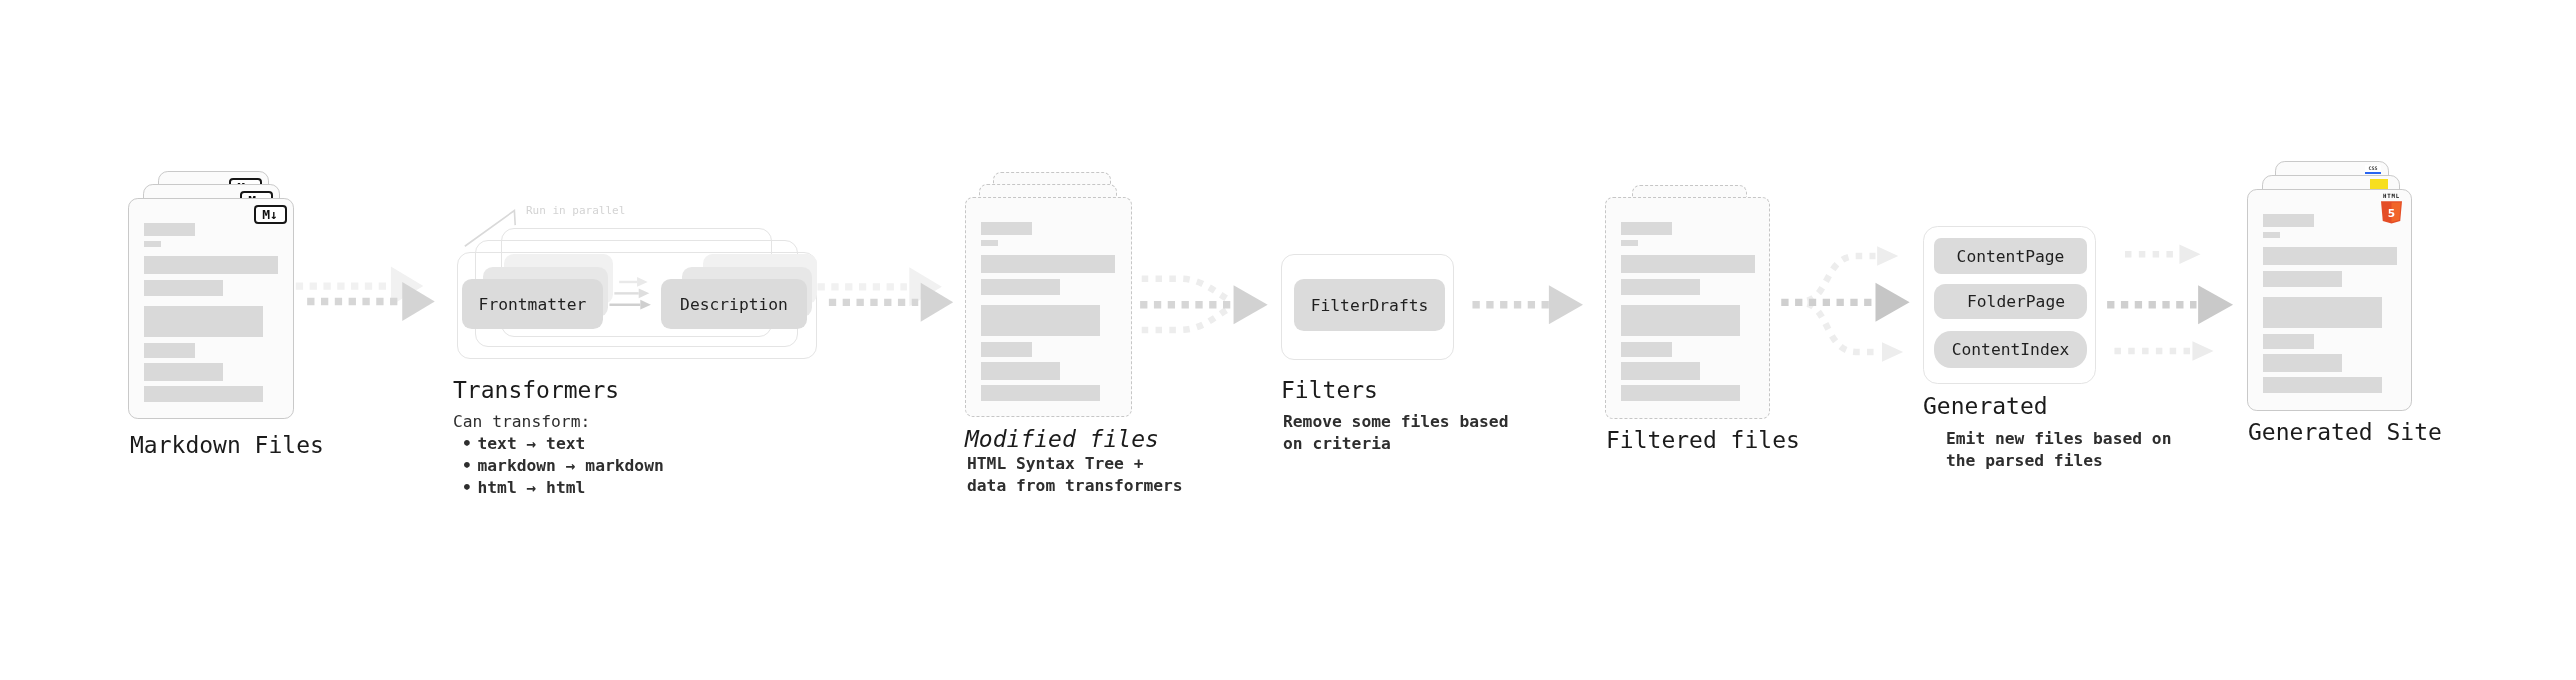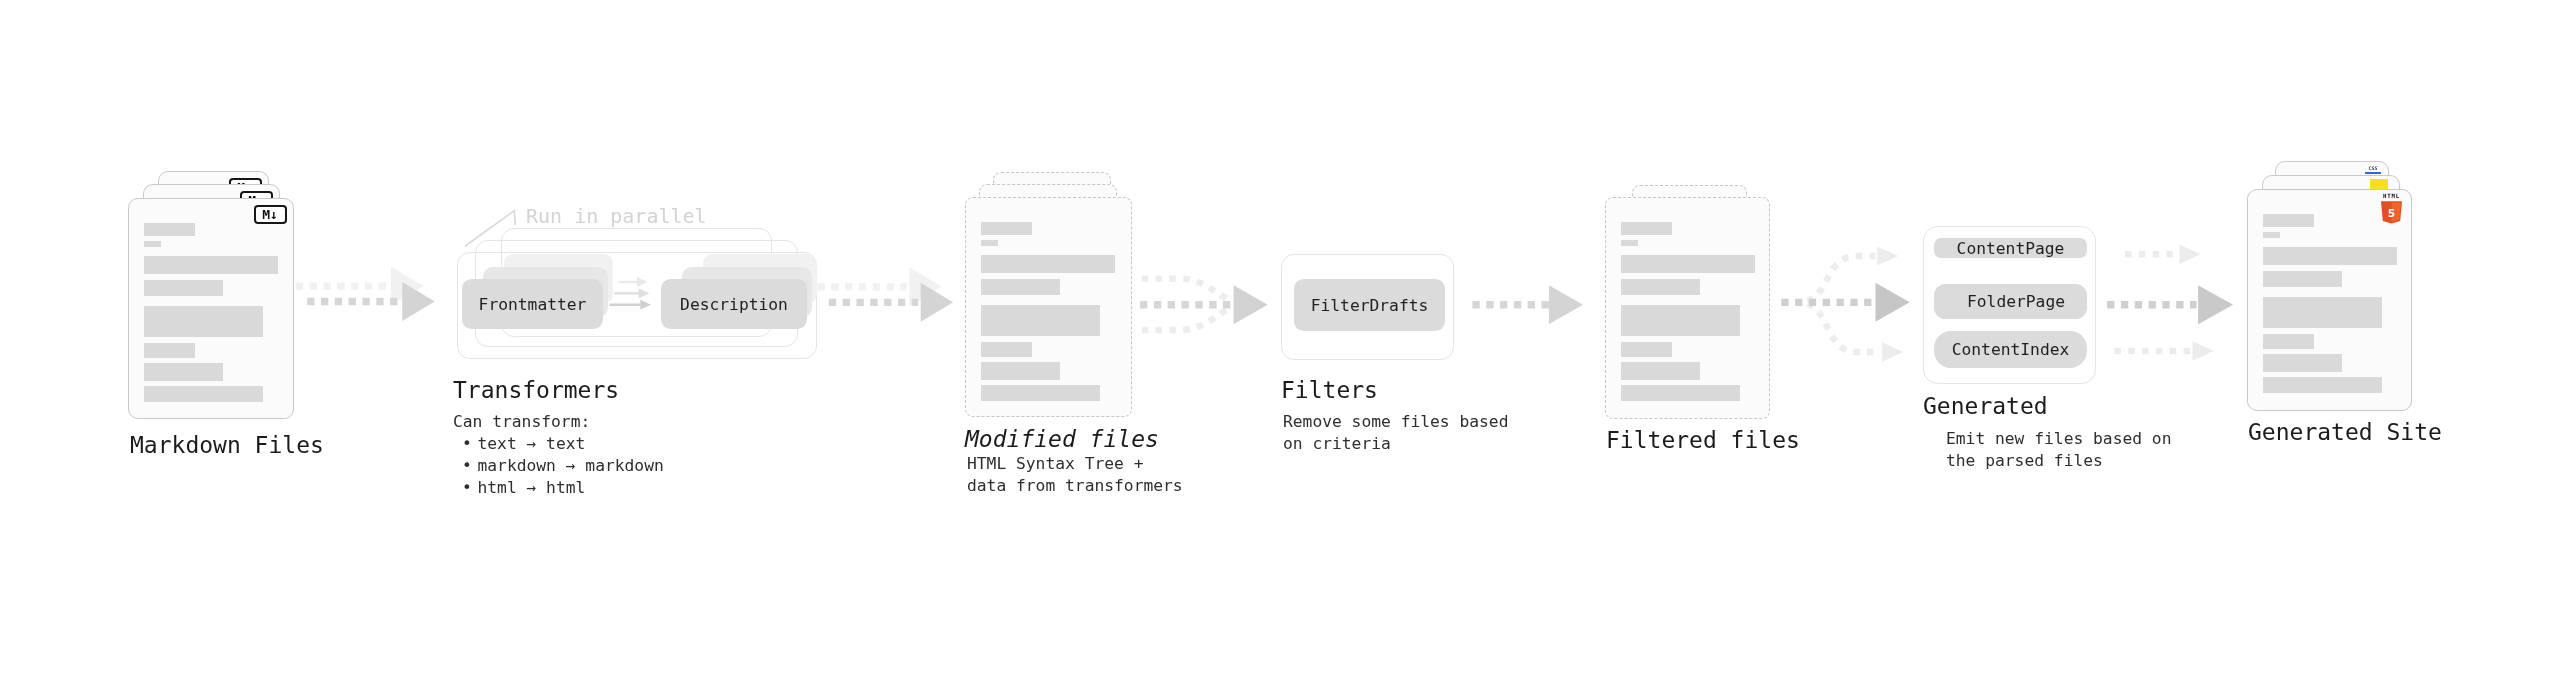--- a/index.html
+++ b/index.html
@@ -44,22 +44,22 @@
   
   .outline{position:absolute;box-sizing:border-box;border:1.6px solid var(--outline);border-radius:13px;background:transparent;}
   .outline.filled{background:#ffffff;}
   
   .graybox{position:absolute;box-sizing:border-box;background:var(--graybox);border-radius:9.8px;color:#1f1f1f;
     font-size:16.3px;display:flex;align-items:center;justify-content:center;white-space:nowrap;}
   .ghost{position:absolute;border-radius:9.8px;}
   
   .h1{position:absolute;font-size:23px;color:var(--ink);white-space:nowrap;}
   .sub{position:absolute;font-size:16.3px;line-height:22px;color:var(--subink);white-space:nowrap;}
-  .note{position:absolute;font-size:20px;color:var(--noteink);white-space:nowrap;}
-  .bullet-line{display:block;}
+  .note{position:absolute;font-size:11px;color:var(--noteink);white-space:nowrap;}
+  .bullet-line{display:block;font-weight:bold;}
   .bullet-line .bsep{display:inline-block;width:5.7px;}
   .overlay{position:absolute;left:0;top:0;z-index:10;pointer-events:none;}
   .z1{z-index:1}.z2{z-index:2}.z3{z-index:3}.z4{z-index:4}
 </style>
 </head>
 <body>
 
 <div class="canvas">
 
   <div class="doc z1" style="left:158px;top:171px;width:111px;height:221px;">
@@ -136,21 +136,21 @@
     <i class="b3"></i>
     <i class="b4"></i>
     <i class="b5"></i>
     <i class="b6"></i>
     <i class="b7"></i>
     <i class="b8"></i>
   </div>
   <div class="h1" style="left:1606px;top:427px;">Filtered files</div>
 
   <div class="outline filled z1" style="left:1923px;top:226px;width:173px;height:158px;border-radius:14.6px;"></div>
-  <div class="graybox z2" style="left:1934px;top:238px;width:153px;height:20px;border-radius:7px;">ContentPage</div>
+  <div class="graybox z2" style="left:1934px;top:238px;width:153px;height:36px;border-radius:7px;">ContentPage</div>
   <div class="graybox z2" style="left:1934px;top:284px;width:153px;height:35px;border-radius:11.4px;padding-left:11px;">FolderPage</div>
   <div class="graybox z2" style="left:1934px;top:331px;width:153px;height:37px;border-radius:17px;">ContentIndex</div>
   <div class="h1" style="left:1923px;top:393px;">Generated</div>
   <div class="sub" style="left:1925px;top:428px;margin-left:21px;">
     <span class="bullet-line">Emit new files based on</span>
     <span class="bullet-line">the parsed files</span>
   </div>
 
   <div class="doc z1" style="left:2275px;top:161px;width:114px;height:222px;">
     <div class="css-badge">CSS</div>

